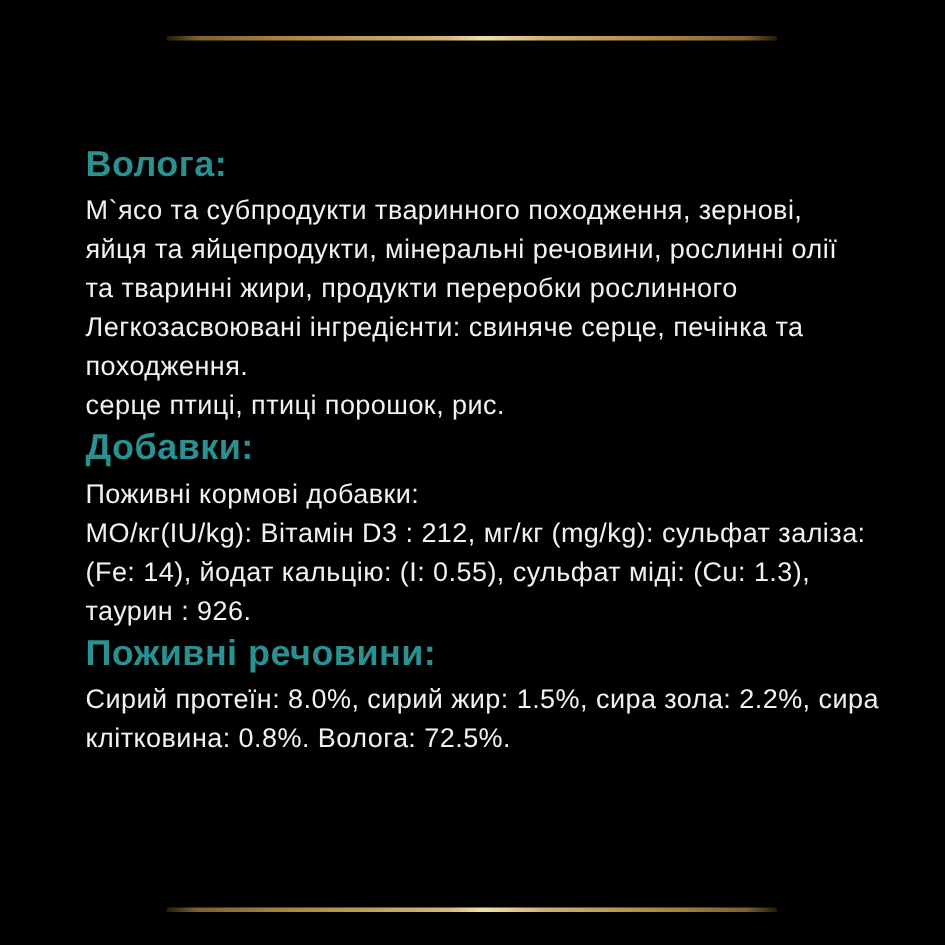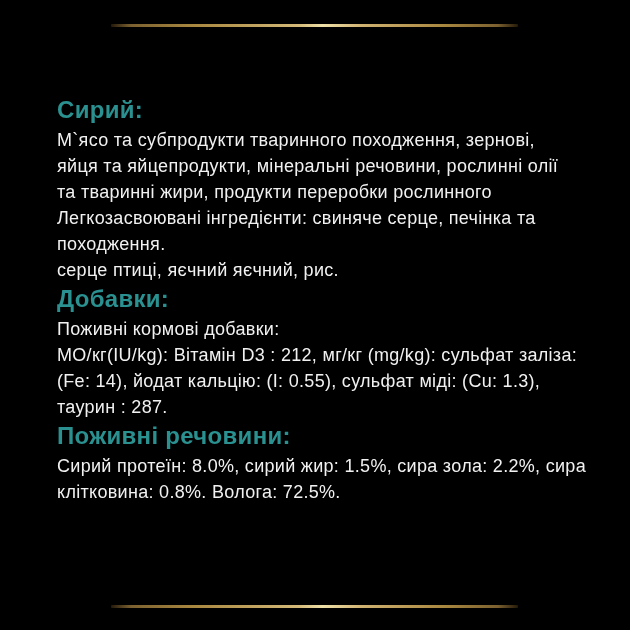--- a/index.html
+++ b/index.html
@@ -62,35 +62,35 @@
   }
 </style>
 </head>
 <body>
 
 <div class="gold-line top"></div>
 
 <div class="content">
 
   <section>
-    <h2 class="section-heading">Сирий:</h2>
+    <h2 class="section-heading">Волога:</h2>
     <div class="body-line">М`ясо та субпродукти тваринного походження, зернові,</div>
     <div class="body-line">яйця та яйцепродукти, мінеральні речовини, рослинні олії</div>
     <div class="body-line">та тваринні жири, продукти переробки рослинного</div>
     <div class="body-line">Легкозасвоювані інгредієнти: свиняче серце, печінка та</div>
     <div class="body-line">походження.</div>
-    <div class="body-line">серце птиці, яєчний яєчний, рис.</div>
+    <div class="body-line">серце птиці, птиці порошок, рис.</div>
   </section>
 
   <section>
     <h2 class="section-heading">Добавки:</h2>
     <div class="body-line">Поживні кормові добавки:</div>
     <div class="body-line">МО/кг(IU/kg): Вітамін D3 : 212, мг/кг (mg/kg): сульфат заліза:</div>
     <div class="body-line">(Fe: 14), йодат кальцію: (I: 0.55), сульфат міді: (Cu: 1.3),</div>
-    <div class="body-line">таурин : 287.</div>
+    <div class="body-line">таурин : 926.</div>
   </section>
 
   <section>
     <h2 class="section-heading">Поживні речовини:</h2>
     <div class="body-line">Сирий протеїн: 8.0%, сирий жир: 1.5%, сира зола: 2.2%, сира</div>
     <div class="body-line">клітковина: 0.8%. Волога: 72.5%.</div>
   </section>
 
 </div>
 

